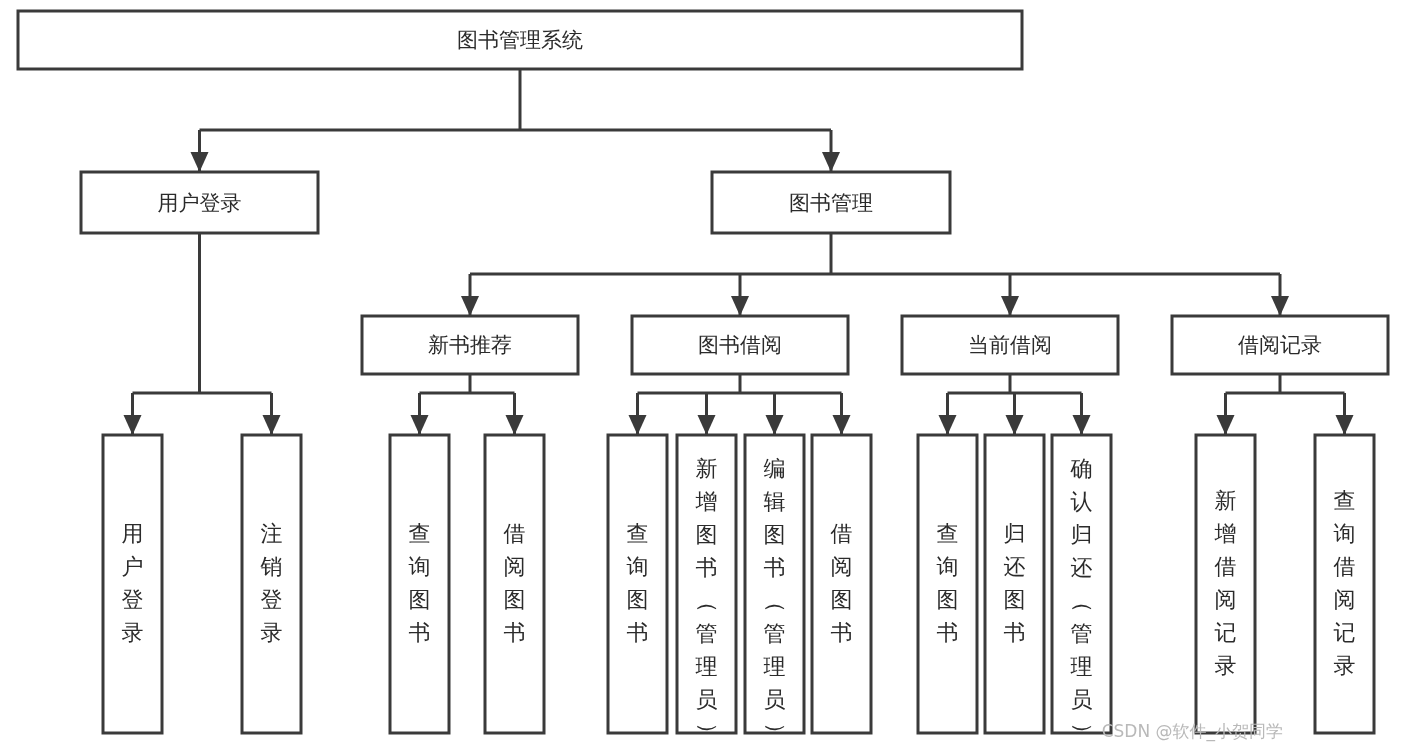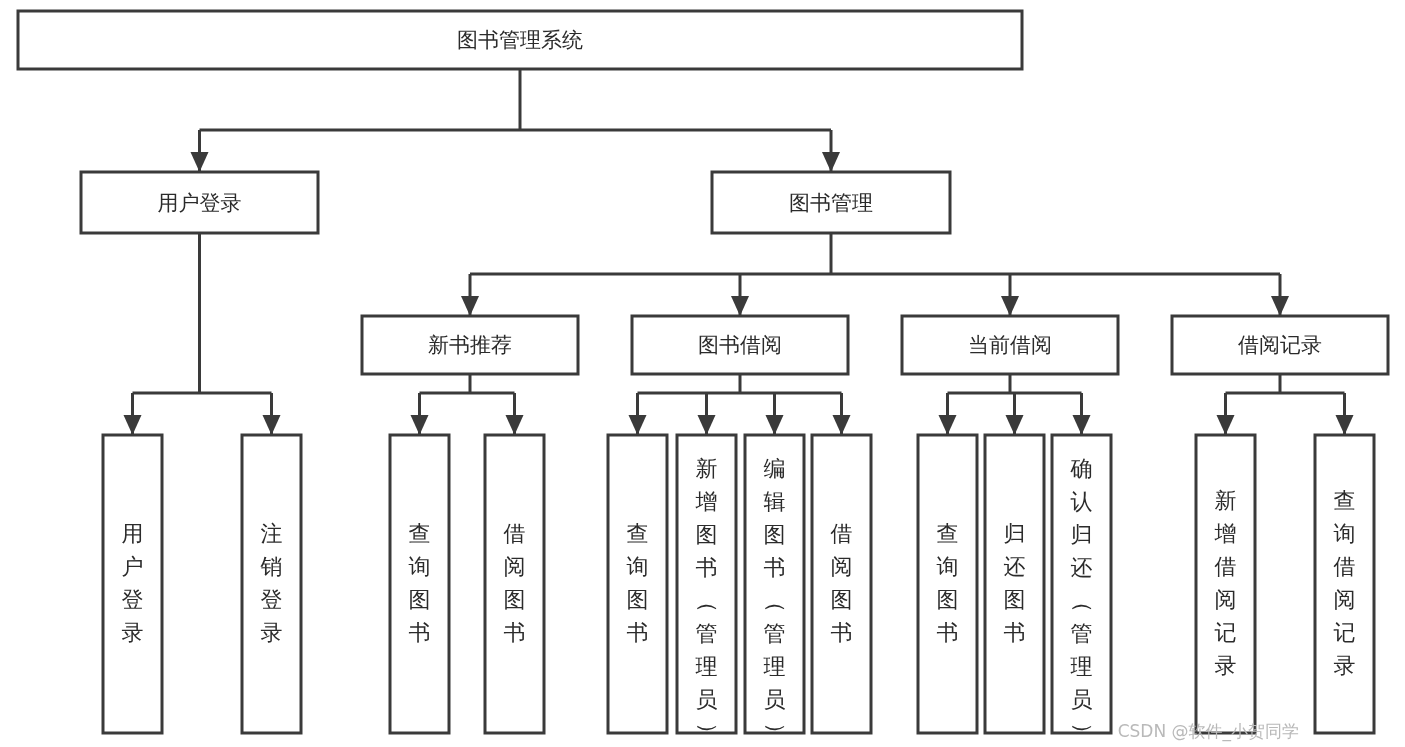--- a/index.html
+++ b/index.html
@@ -43,21 +43,21 @@
   }
   .node-label-h {
     font-family: "DejaVu Sans", "Liberation Sans", sans-serif;
     font-size: 21px;
     fill: #2b2b2b;
     text-anchor: middle;
     dominant-baseline: middle;
   }
   .watermark-text {
     position: absolute;
-    right: 0;
+    right: 16px;
     bottom: 4px;
     font-family: "DejaVu Sans", "Liberation Sans", sans-serif;
     font-size: 17px;
     color: #b9b9b9;
     white-space: nowrap;
     user-select: none;
     margin-left: 32px;
   }
 </style>
 </head>

